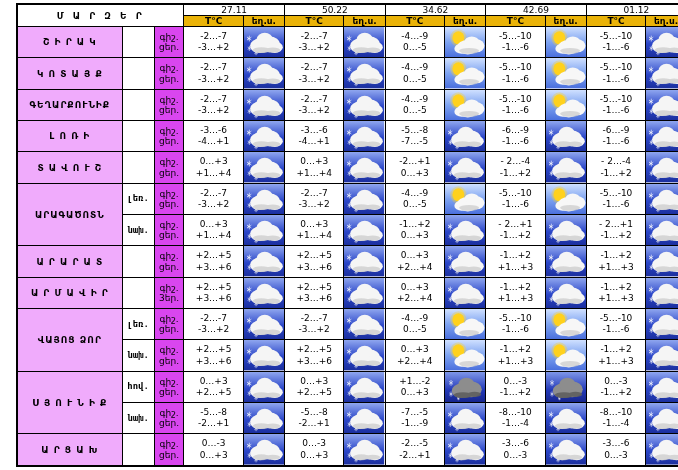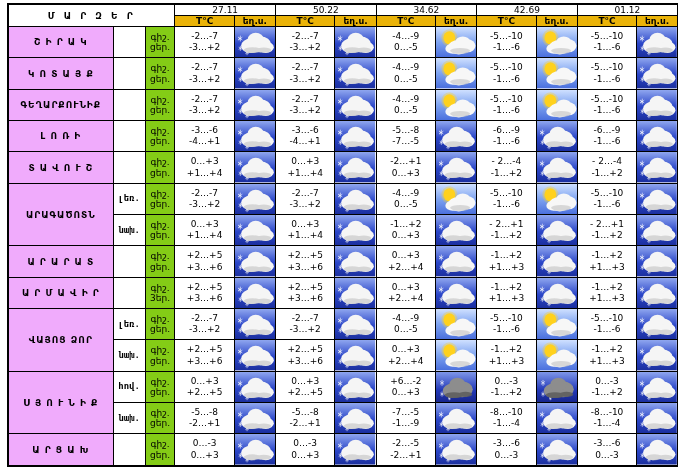--- a/index.html
+++ b/index.html
@@ -1,19 +1,19 @@
 <!DOCTYPE html>
 <html><head>
 <meta charset="utf-8">
 <style>
   html,body{margin:0;padding:0;background:#ffffff;}
   body{font-family:"DejaVu Sans","Liberation Sans",sans-serif;}
   #sheet{
     width:678px;height:470px;position:relative;background:#ffffff;
-    box-sizing:border-box;padding:3px 3px 3px 7px;
+    box-sizing:border-box;padding:3px 3px 3px 16px;
   }
   table.wx{
     border-collapse:collapse;
     width:672px;height:464px;
     table-layout:fixed;
     border:2px solid #000;
   }
   table.wx td, table.wx th{
     border:1px solid #000;
     padding:0;
@@ -31,21 +31,21 @@
   .hdr-sub{
     font-weight:bold;font-size:9px;background:#eab308;color:#000;
   }
   .region{
     font-weight:bold;font-size:11px;letter-spacing:1px;color:#000;background:#f0abfc;
   }
   .sub{
     font-size:8px;font-weight:bold;background:#ffffff;color:#000;font-family:Liberation Mono, monospace;
   }
   .nt{
-    font-size:7.5px;line-height:1.15;background:#84cc16;color:#000;white-space:nowrap;
+    font-size:7.5px;line-height:1.15;background:#d946ef;color:#000;white-space:nowrap;
   }
   .nt div{padding:0 1px;}
   .temp{
     font-size:9px;line-height:1.25;color:#000;background:#ffffff;white-space:nowrap;
   }
   .temp div{padding:0;}
   .icon-cell{padding:0;background:#ffffff;}
   .ic{
     width:100%;height:100%;display:block;
   }
@@ -2149,21 +2149,21 @@
       <ellipse cx="46" cy="28" rx="12" ry="8"></ellipse>
     </g>
     <g fill="#cfcfcf" opacity="0.8">
       <ellipse cx="26" cy="32" rx="13" ry="4"></ellipse>
       <ellipse cx="43" cy="32" rx="11" ry="3.5"></ellipse>
     </g>
   </svg>
             </span>
           </td>
           <td class="temp">
-            <div>+6…-2</div>
+            <div>+1…-2</div>
             <div>0…+3</div>
           </td>
           <td class="icon-cell">
             <span class="ic">
               <svg viewBox="0 0 60 42" preserveAspectRatio="none">
     <defs>
       <linearGradient id="g2_57" x1="0" y1="0" x2="0" y2="1">
         <stop offset="0" stop-color="#7e96e8"></stop>
                     <stop offset="0.6" stop-color="#2238b8"></stop>
                     <stop offset="1" stop-color="#16258c"></stop>

